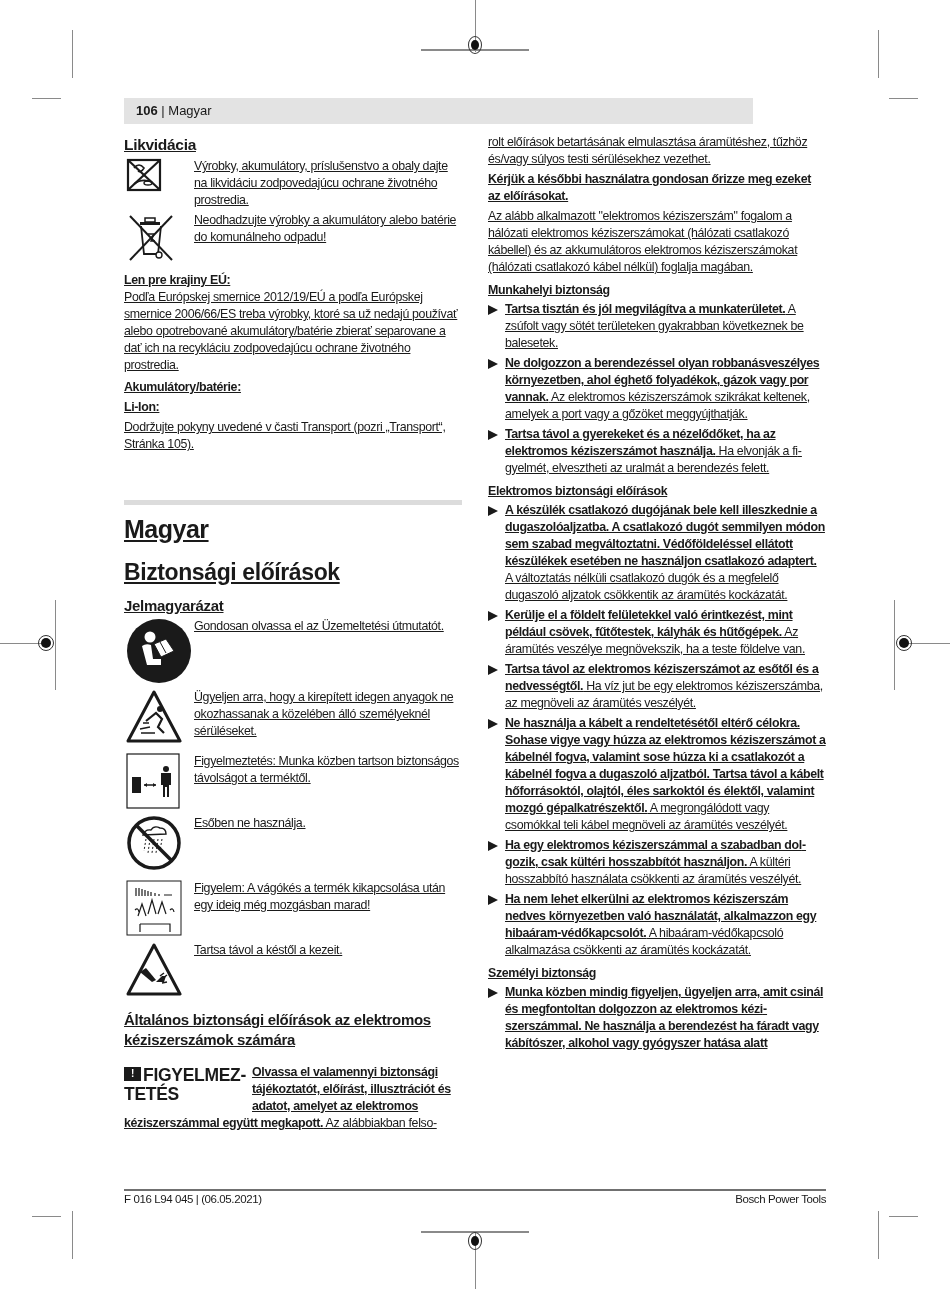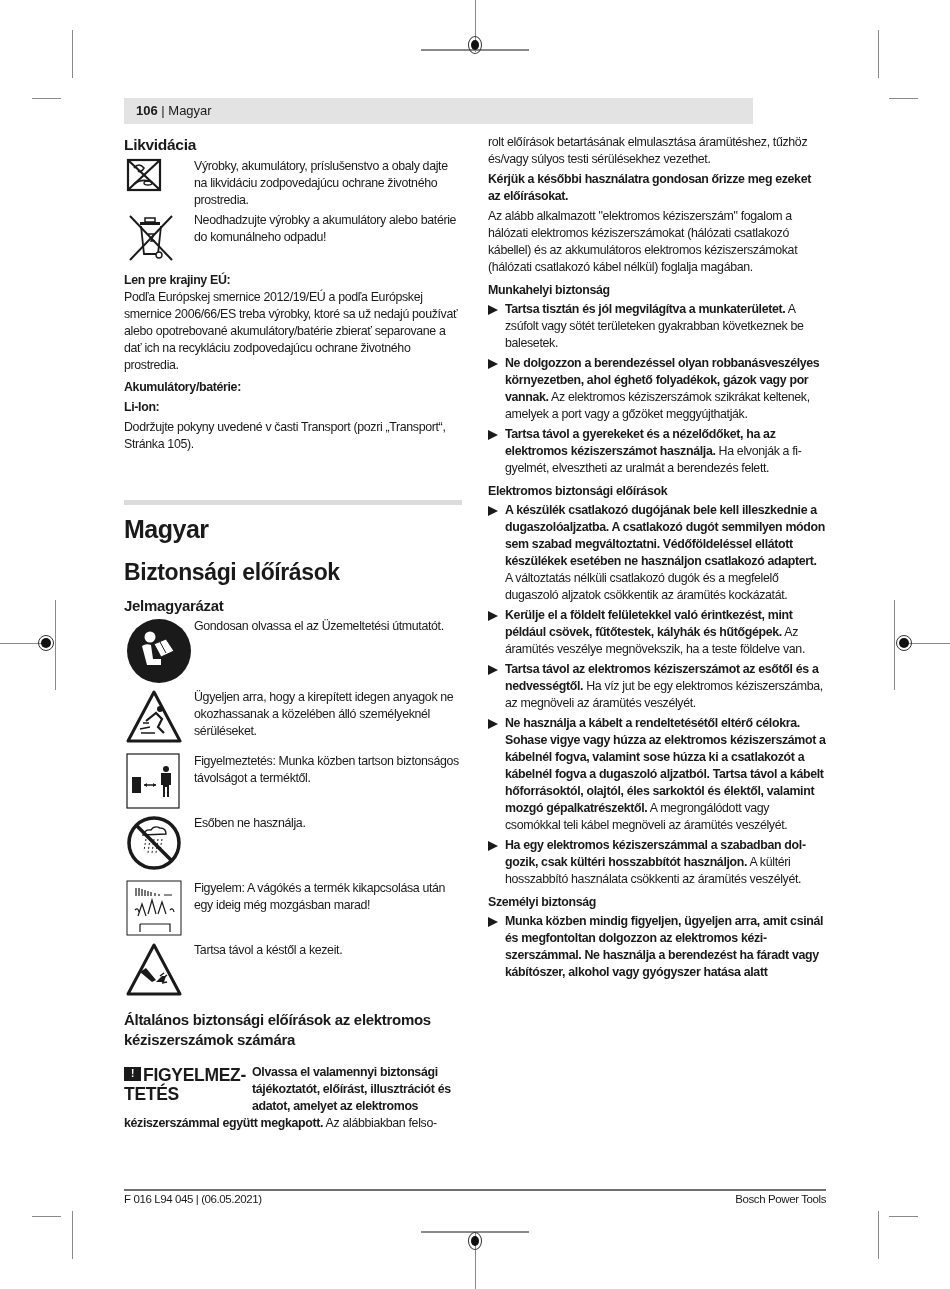--- a/index.html
+++ b/index.html
@@ -11,21 +11,21 @@
   .reg { position: absolute; width: 14px; height: 18px; border: 1px solid #333; border-radius: 50%; }
   .reg::after { content: ""; position: absolute; left: 2px; top: 3px; width: 8px; height: 10px; background: #111; border-radius: 50%; }
   .reg-side { width: 16px; height: 16px; }
   .reg-side::after { left: 2px; top: 2px; width: 10px; height: 10px; }
 
   
   .header-bar { position: absolute; left: 124px; top: 98px; width: 629px; height: 26px; background: #e3e3e3; }
   .header-bar .pg { position: absolute; left: 12px; top: 5px; font-size: 13px; }
   .header-bar .pg b { font-weight: bold; }
 
-  .col { position: absolute; font-size: 12.4px; line-height: 17px; letter-spacing: -0.35px; }
+  .col { position: absolute; font-size: 12.4px; line-height: 17px; letter-spacing: -0.35px; text-decoration: underline; }
   .col-left { left: 124px; top: 134px; width: 338px; }
   .col-right { left: 488px; top: 134px; width: 338px; }
 
   .h-sec { font-weight: bold; font-size: 15.5px; line-height: 22px; margin-bottom: 4px; letter-spacing: -0.3px; }
   .h-sub { font-weight: bold; font-size: 12.4px; line-height: 17px; margin-top: 6px; }
   p { margin: 0 0 3px 0; }
   .b { font-weight: bold; }
 
   .icon-row { display: flex; align-items: flex-start; }
   .icon-box { flex: 0 0 70px; display: flex; justify-content: flex-start; padding-left: 2px; }
@@ -216,20 +216,21 @@
   <div class="bullet"><span class="tri"></span><span class="b">Tartsa tisztán és jól megvilágítva a munkaterületet.</span><span> A zsúfolt vagy sötét területeken gyakrabban következnek be balesetek.</span></div>
   <div class="bullet"><span class="tri"></span><span class="b">Ne dolgozzon a berendezéssel olyan robbanásveszé­lyes környezetben, ahol éghető folyadékok, gázok vagy por vannak.</span><span> Az elektromos kéziszerszámok szikrá­kat keltenek, amelyek a port vagy a gőzöket meggyújthat­ják.</span></div>
   <div class="bullet"><span class="tri"></span><span class="b">Tartsa távol a gyerekeket és a nézelődőket, ha az elektromos kéziszerszámot használja.</span><span>  Ha elvonják a fi­gyelmét, elvesztheti az uralmát a berendezés felett.</span></div>
 
   <div class="h-sub" style="margin-top:6px;margin-bottom:2px;">Elektromos biztonsági előírások</div>
   <div class="bullet"><span class="tri"></span><span class="b">A készülék csatlakozó dugójának bele kell illeszkednie a dugaszolóaljzatba.  A csatlakozó dugót semmilyen módon sem szabad megváltoztatni.  Védőföldeléssel ellátott készülékek esetében ne használjon csatlakozó adaptert.</span><span>  A változtatás nélküli csatlakozó dugók és a megfelelő dugaszoló aljzatok csökkentik az áramütés koc­kázatát.</span></div>
   <div class="bullet"><span class="tri"></span><span class="b">Kerülje el a földelt felületekkel való érintkezést, mint például csövek, fűtőtestek, kályhák és hűtőgépek.</span><span>  Az áramütés veszélye megnövekszik, ha a teste földelve van.</span></div>
   <div class="bullet"><span class="tri"></span><span class="b">Tartsa távol az elektromos kéziszerszámot az esőtől és a nedvességtől.</span><span>  Ha víz jut be egy elektromos kéziszer­számba, az megnöveli az áramütés veszélyét.</span></div>
   <div class="bullet"><span class="tri"></span><span class="b">Ne használja a kábelt a rendeltetésétől eltérő célokra. Sohase vigye vagy húzza az elektromos kéziszerszá­mot a kábelnél fogva, valamint sose húzza ki a csatla­kozót a kábelnél fogva a dugaszoló aljzatból.  Tartsa távol a kábelt hőforrásoktól, olajtól, éles sarkoktól és élektől, valamint mozgó gépalkatrészektől.</span><span>  A megron­gálódott vagy csomókkal teli kábel megnöveli az áramütés veszélyét.</span></div>
   <div class="bullet"><span class="tri"></span><span class="b">Ha egy elektromos kéziszerszámmal a szabadban dol­gozik, csak kültéri hosszabbítót használjon.</span><span>  A kültéri hosszabbító használata csökkenti az áramütés veszélyét.</span></div>
+  <div class="bullet"><span class="tri"></span><span class="b">Ha nem lehet elkerülni az elektromos kéziszerszám nedves környezetben való használatát, alkalmazzon egy hibaáram-védőkapcsolót.</span><span>  A hibaáram-védőkapcso­ló alkalmazása csökkenti az áramütés kockázatát.</span></div>
 
   <div class="h-sub" style="margin-top:6px;margin-bottom:2px;">Személyi biztonság</div>
   <div class="bullet"><span class="tri"></span><span class="b">Munka közben mindig figyeljen, ügyeljen arra, amit csinál és megfontoltan dolgozzon az elektromos kézi­szerszámmal.  Ne használja a berendezést ha fáradt vagy kábítószer, alkohol vagy gyógyszer hatása alatt</span><span></span></div>
 </div>
 
 <div class="footer-line"></div>
 <div class="footer-left">F 016 L94 045 | (06.05.2021)</div>
 <div class="footer-right">Bosch Power Tools</div>
 
 </body></html>

